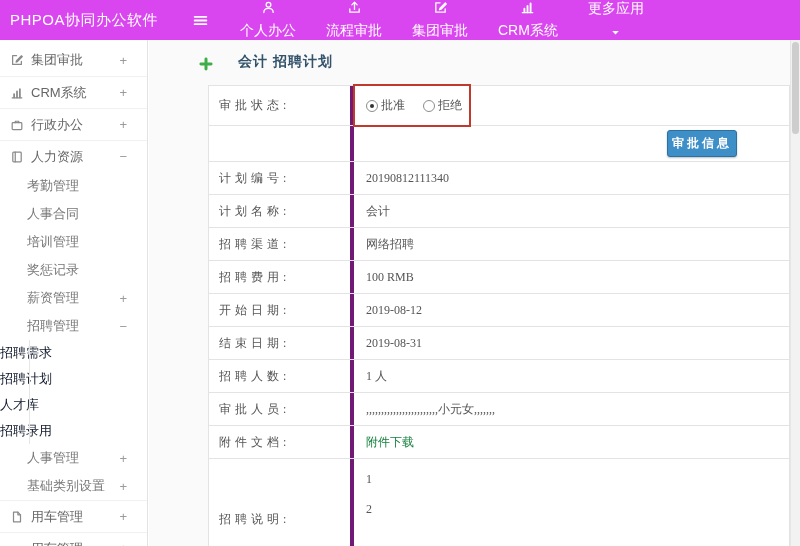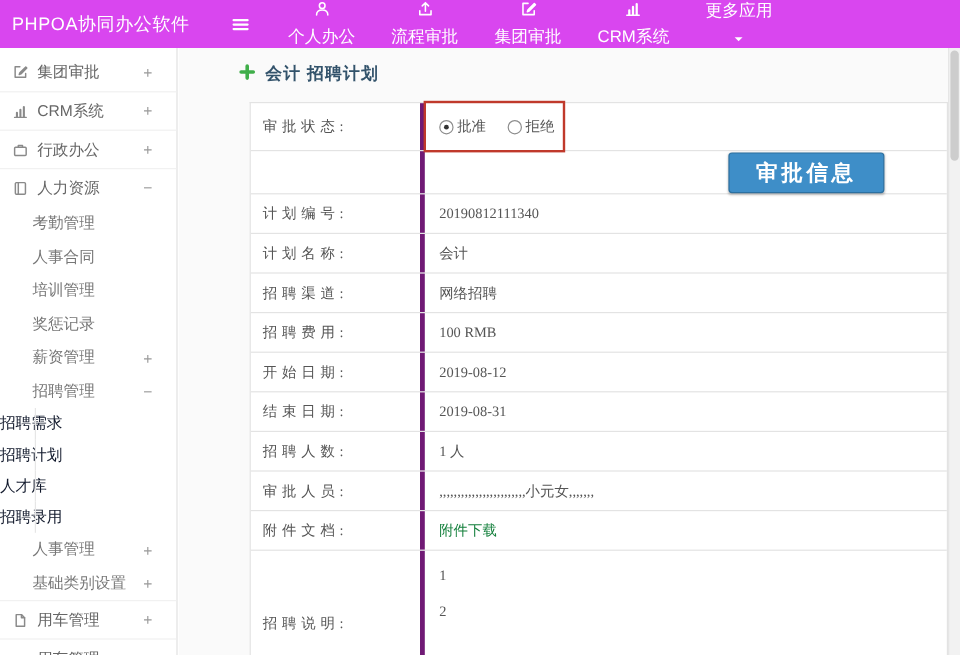--- a/index.html
+++ b/index.html
@@ -29,21 +29,21 @@
   .side-item.level0 { height:32px; padding-left:10px; border-top:1px solid #f1f1f1; }
   .side-item.level0:first-child { border-top:none; }
   .side-item.level1 { height:28px; padding-left:27px; color:#777; }
   .side-item.level2 { height:26px; color:#0f172a;align-items:center; }
   .side-item.level2::before { content:""; position:absolute; left:29px; top:0; bottom:0;
                               width:1px; background:#e6e6e6; }
 
   
   .main { position:absolute; top:40px; left:149px; width:641px; height:506px;
           background:#fafafa; overflow:hidden; }
-  .page-title-row { position:absolute; top:13px; left:50px; display:flex; align-items:flex-start; gap:8px; }
+  .page-title-row { position:absolute; top:13px; left:50px; display:flex; align-items:flex-end; gap:25px; }
   .page-title { font-size:14px; font-weight:bold; color:#33536b; letter-spacing:1px; }
   #title-icon .icon svg { width:14px; height:14px; }
 
   .form-table { position:absolute; left:59px; top:45px; width:582px; background:#fff;
                 border:1px solid #e3e3e3; border-bottom:none;
                 font-family:"Liberation Serif", serif; }
   .row { display:flex; border-bottom:1px solid #e3e3e3; min-height:33px; }
   .cell { display:flex; align-items:center; font-size:12px; color:#555; }
   .cell.label { width:145px; border-right:4px solid #701a75; padding:4px 10px;
                 letter-spacing:4px; flex-shrink:0; }
@@ -57,22 +57,22 @@
 
   .radio-group { display:flex; align-items:center; gap:18px; }
   .radio-option { display:flex; align-items:center; gap:3px; cursor:pointer; }
   .radio { width:12px; height:12px; border-radius:50%; border:1px solid #8d8d8d;
            background:#fff; position:relative; flex-shrink:0; }
   .radio.sel::after { content:""; position:absolute; left:3px; top:3px; width:4px; height:4px;
                       border-radius:50%; background:#333; }
   .annotation-box { position:absolute; left:-1px; top:-2px; width:118px; height:43px;
                     border:2px solid #c0392b; pointer-events:none; z-index:3; }
 
-  .btn-approve { background:#3e8ec8; border:1px solid #2c70a0; color:#fff; font-size:18px;
-                 font-weight:bold; letter-spacing:3px; padding:4px 22px; border-radius:3px;
+  .btn-approve { background:#3e8ec8; border:1px solid #2c70a0; color:#fff; font-size:12px;
+                 font-weight:bold; letter-spacing:3px; padding:4px 4px; border-radius:3px;
                  box-shadow:0 1px 2px rgba(0,0,0,.25); cursor:pointer;
                  font-family:"Liberation Sans", sans-serif; }
   .filelink { color:#15803d; text-decoration:none; cursor:pointer;text-align:right; }
 
   
   .scrollbar { position:absolute; right:0; top:40px; width:10px; height:506px;
                background:#f2f2f2; border-left:1px solid #e6e6e6; z-index:6; cursor:pointer; }
   .scroll-thumb { position:absolute; top:2px; left:1px; width:7px; height:92px;
                   background:#cdcdcd; border-radius:4px; cursor:grab; }
 </style>

